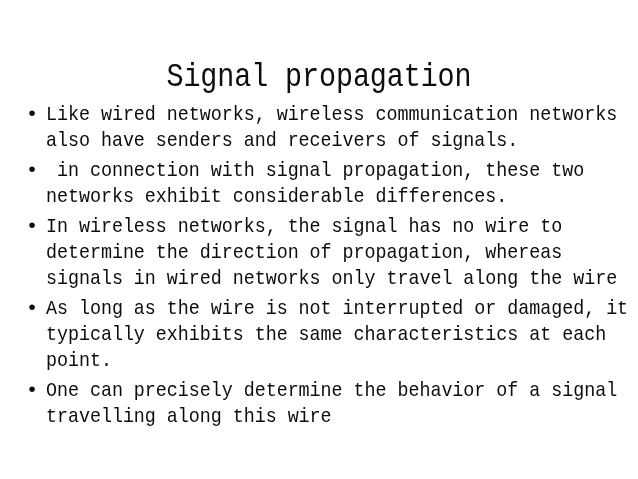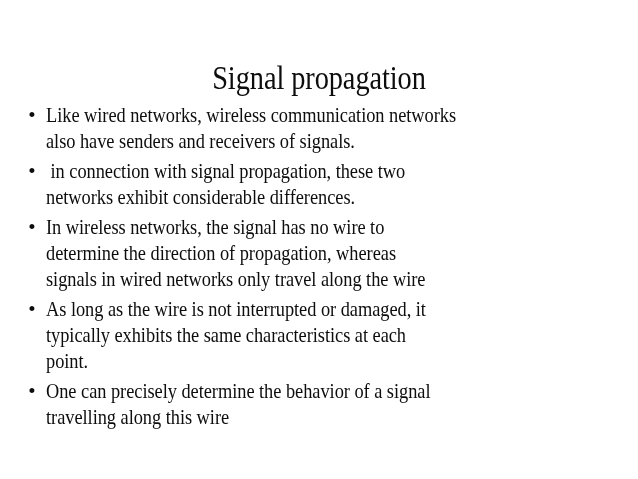--- a/index.html
+++ b/index.html
@@ -8,21 +8,21 @@
     padding: 0;
     background: #ffffff;
   }
 
   .slide {
     position: relative;
     width: 638px;
     height: 479px;
     background: #ffffff;
     overflow: hidden;
-    font-family: Liberation Serif, serif;
+    font-family: Liberation Mono, monospace;
     color: #0d0d0d;
     -webkit-font-smoothing: antialiased;
   }
 
   
   .slide-title {
     position: absolute;
     top: 36px;
     left: 0;
     width: 638px;

